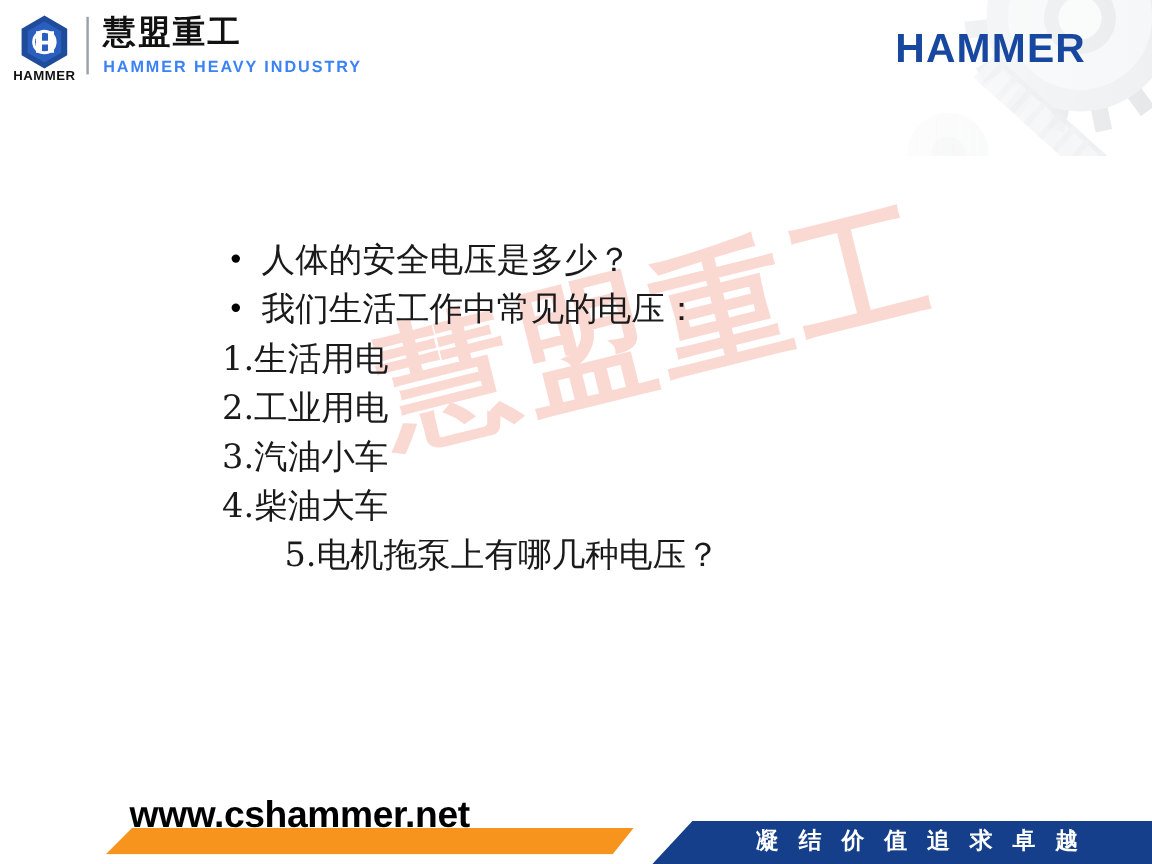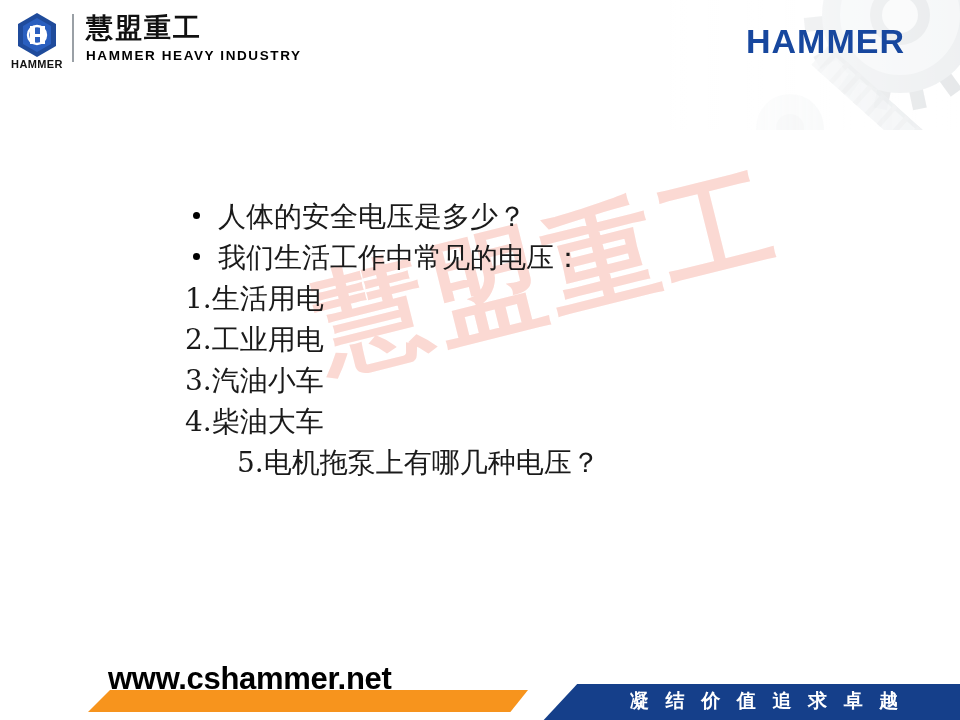--- a/index.html
+++ b/index.html
@@ -82,21 +82,21 @@
     font-family: "DejaVu Sans", sans-serif;
     font-size: 27px;
     font-weight: bold;
     color: #111111;
     letter-spacing: 2px;
     line-height: 32px;
   }
   .en-name {
     font-size: 13.5px;
     font-weight: bold;
-    color: #000000;
+    color: #3b82f6;
     letter-spacing: 1.6px;
     line-height: 20px;
     margin-top: 2px;
   }
 
   .hammer-title {
     position: absolute;
     right: 55px;
     top: 22px;
     font-size: 34px;

